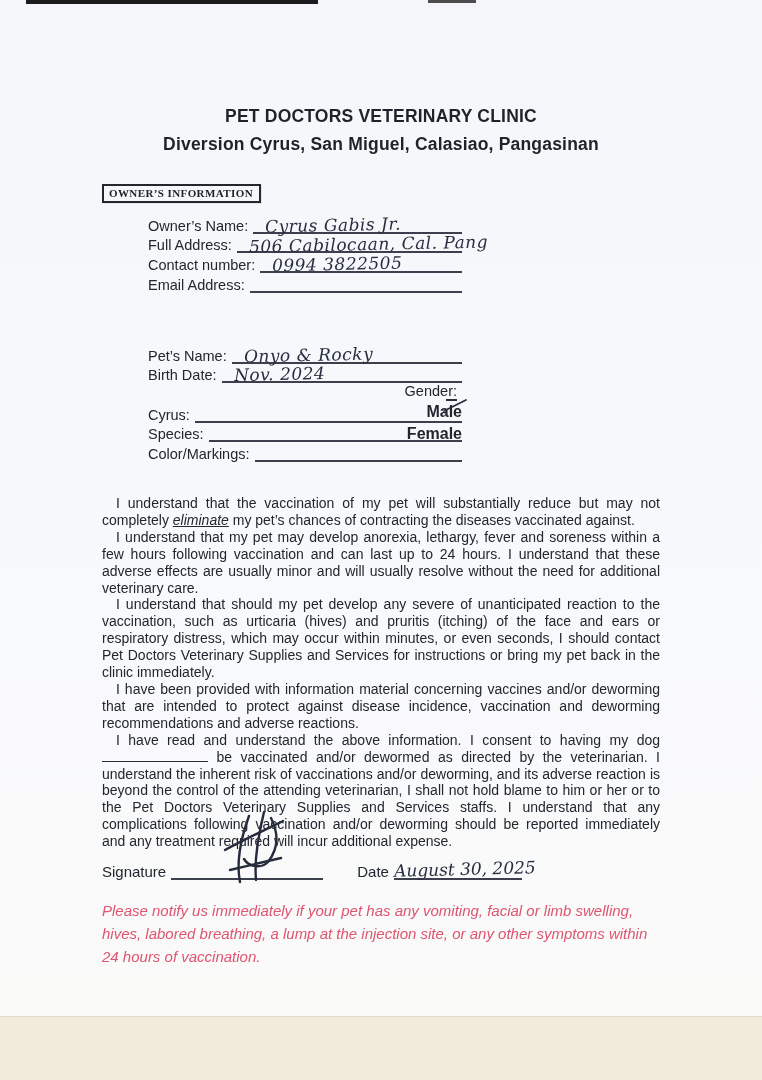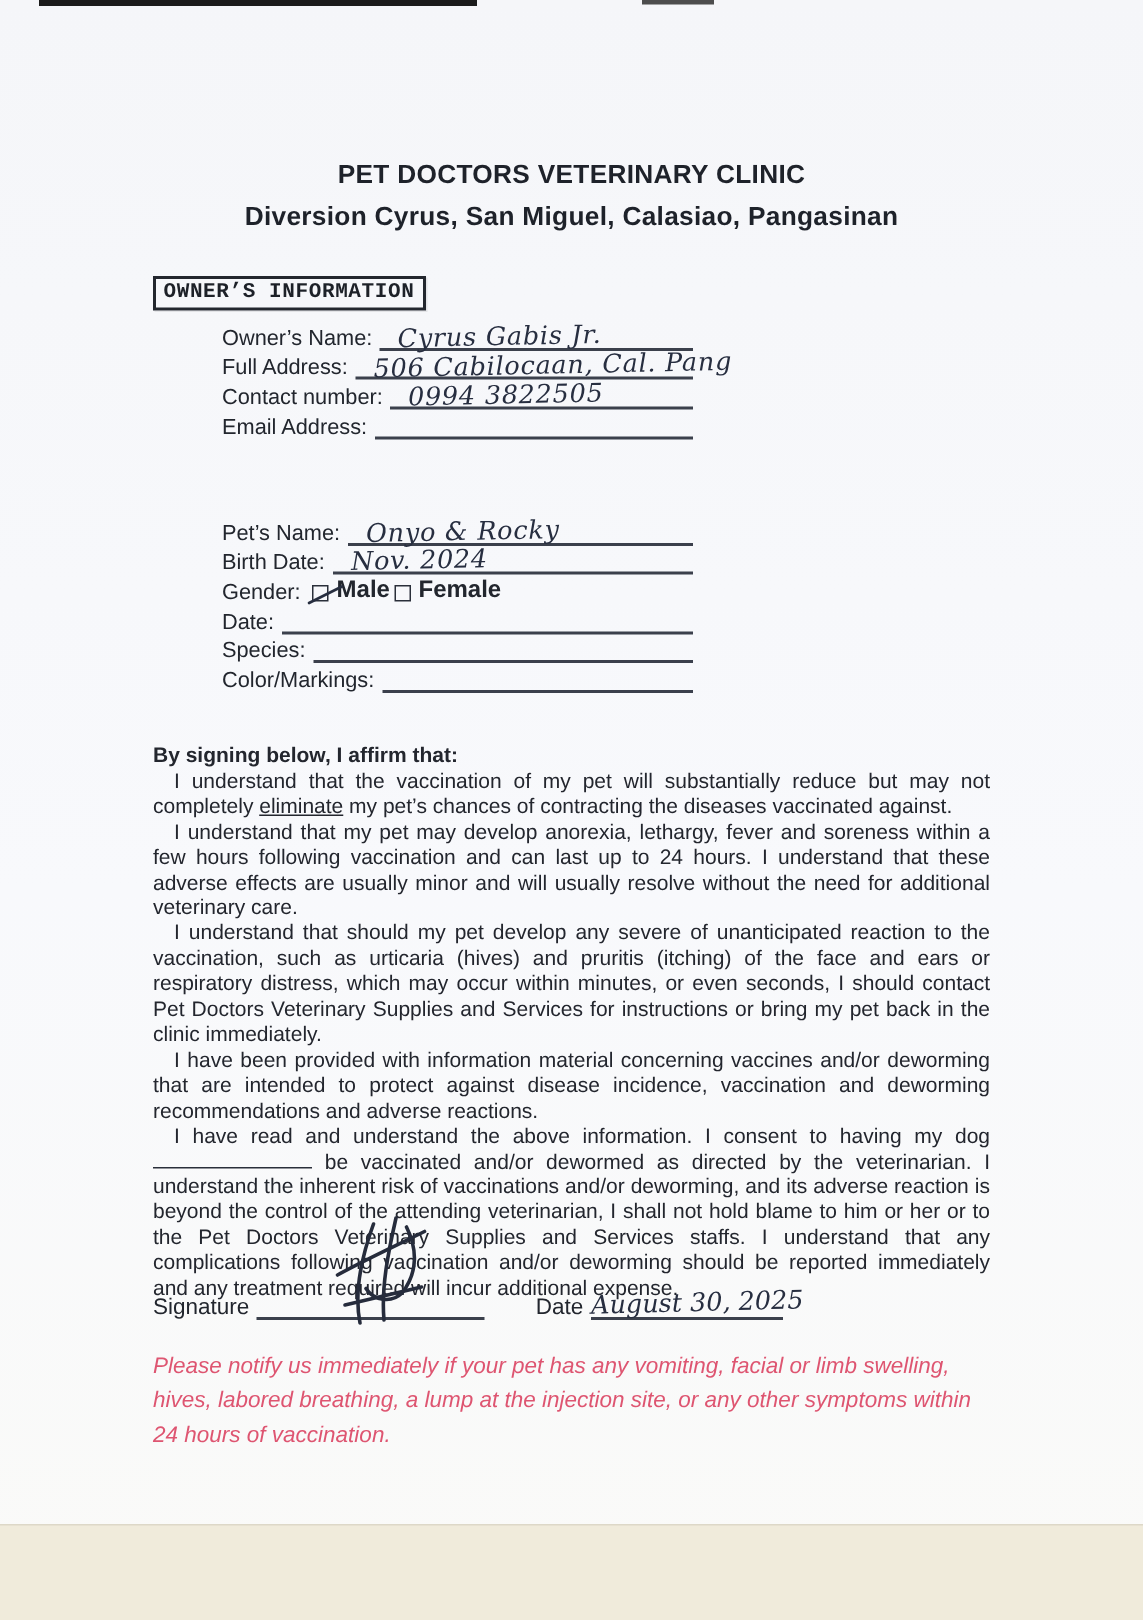--- a/index.html
+++ b/index.html
@@ -24,58 +24,58 @@
     position:absolute; left:0; width:100%; text-align:center;
     font-weight:bold; font-size:17.5px; letter-spacing:0.2px; color:#1e222a;
   }
   .title { top:106px; }
   .subtitle { top:134px; }
 
   .section-box {
     position:absolute; left:102px;
     display:inline-block; border:2px solid #23272e;
     padding:1px 6px 2px 5px;
-    font-family:Liberation Mono, monospace; font-weight:bold;
-    font-size:14px; letter-spacing:0.4px; color:#1d2128;
+    font-family:Liberation Serif, serif; font-weight:bold;
+    font-size:11px; letter-spacing:0.4px; color:#1d2128;
     box-shadow:1px 1px 0 #9a9a9a33;
   }
   .owner-box { top:184px; }
   .pet-box   { top:313px; }
 
   .fields { position:absolute; left:148px; width:314px; }
   .owner-fields { top:214px; }
   .pet-fields   { top:344px; }
   .frow { display:flex; align-items:flex-end; height:19.7px; }
   .flabel { font-weight:normal; font-size:14.5px; white-space:nowrap; padding-right:5px; color:#22262e; }
   .fline {
     flex:1; position:relative; height:100%;
     border-bottom:2px solid #3b404c;
   }
   .hw {
     position:absolute; left:12px; bottom:-3px;
     font-family:"DejaVu Serif", serif; font-style:italic;
     font-size:17px; color:#272e40; white-space:nowrap;
     transform:rotate(-1.2deg); letter-spacing:0.5px;
   }
-  .gender-row { border-bottom:none; }
+  .gender-row { border-bottom:none;flex-direction:column; }
   .cb {
     display:inline-block; width:9px; height:9px;
     border:1.6px solid #2a2f3a; margin:0 5px 2px 3px;
     position:relative;
   }
   .cb svg { position:absolute; left:-4px; top:-6px; overflow:visible; }
   .gopt { font-weight:bold; font-size:16px; color:#22262e; }
 
   .affirm {
     position:absolute; left:102px; top:495px; width:558px;
     font-size:14px; line-height:16.9px; text-align:justify; color:#23262e;
   }
   .affirm p { margin:0; text-indent:14px; }
   .affirm p.bold { font-weight:bold; text-indent:0; }
-  .u { text-decoration:underline; }
+  .u { text-decoration:underline;font-style:italic; }
   .inline-blank {
     display:inline-block; width:106px; height:11px;
     border-bottom:1.6px solid #2a2f3a;
   }
 
   .sig-row { position:absolute; left:102px; top:858px; width:460px; display:flex; align-items:flex-end; }
   .sig-row .flabel { font-size:15px; }
   .sigline {
     position:relative; width:152px; height:20px;
     border-bottom:2px solid #3b404c;
@@ -159,41 +159,40 @@
         <span class="cb">
           <svg width="26" height="20">
             <line x1="1" y1="17" x2="23" y2="6" stroke="#272e40" stroke-width="1.8" stroke-linecap="round"></line>
           </svg>
         </span>
         <span class="gopt">Male</span>
         <span class="cb"></span>
         <span class="gopt">Female</span>
       </div>
       <div class="frow">
-        <span class="flabel">Date:</span>
+        <span class="flabel">Cyrus:</span>
         <span class="fline">
             <span class="hw"></span>
           </span>
       </div>
       <div class="frow">
         <span class="flabel">Species:</span>
         <span class="fline">
             <span class="hw"></span>
           </span>
       </div>
       <div class="frow">
         <span class="flabel">Color/Markings:</span>
         <span class="fline">
             <span class="hw"></span>
           </span>
       </div>
     </div>
 
     <div class="affirm">
-      <p class="bold">By signing below, I affirm that:</p>
       <p><span>I understand that the vaccination of my pet will substantially reduce but may not completely </span><span class="u">eliminate</span><span> my pet’s chances of contracting the diseases vaccinated against.</span></p>
       <p>I understand that my pet may develop anorexia, lethargy, fever and soreness within a few hours following vaccination and can last up to 24 hours. I understand that these adverse effects are usually minor and will usually resolve without the need for additional veterinary care.</p>
       <p>I understand that should my pet develop any severe of unanticipated reaction to the vaccination, such as urticaria (hives) and pruritis (itching) of the face and ears or respiratory distress, which may occur within minutes, or even seconds, I should contact Pet Doctors Veterinary Supplies and Services for instructions or bring my pet back in the clinic immediately.</p>
       <p>I have been provided with information material concerning vaccines and/or deworming that are intended to protect against disease incidence, vaccination and deworming recommendations and adverse reactions.</p>
       <p><span>I have read and understand the above information. I consent to having my dog </span><span class="inline-blank"></span><span> be vaccinated and/or dewormed as directed by the veterinarian. I understand the inherent risk of vaccinations and/or deworming, and its adverse reaction is beyond the control of the attending veterinarian, I shall not hold blame to him or her or to the Pet Doctors Veterinary Supplies and Services staffs. I understand that any complications following vaccination and/or deworming should be reported immediately and any treatment required will incur additional expense.</span></p>
     </div>
 
     <div class="sig-row">
       <span class="flabel">Signature</span>
       <span class="sigline">

